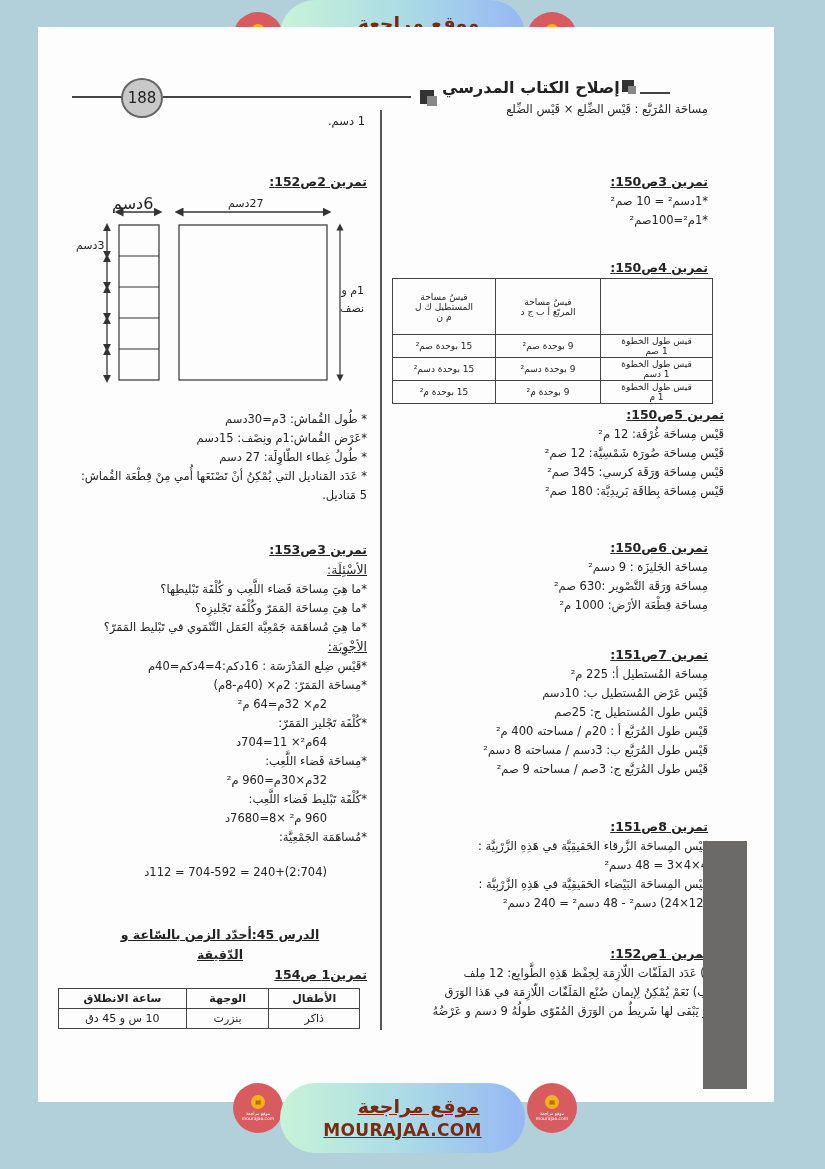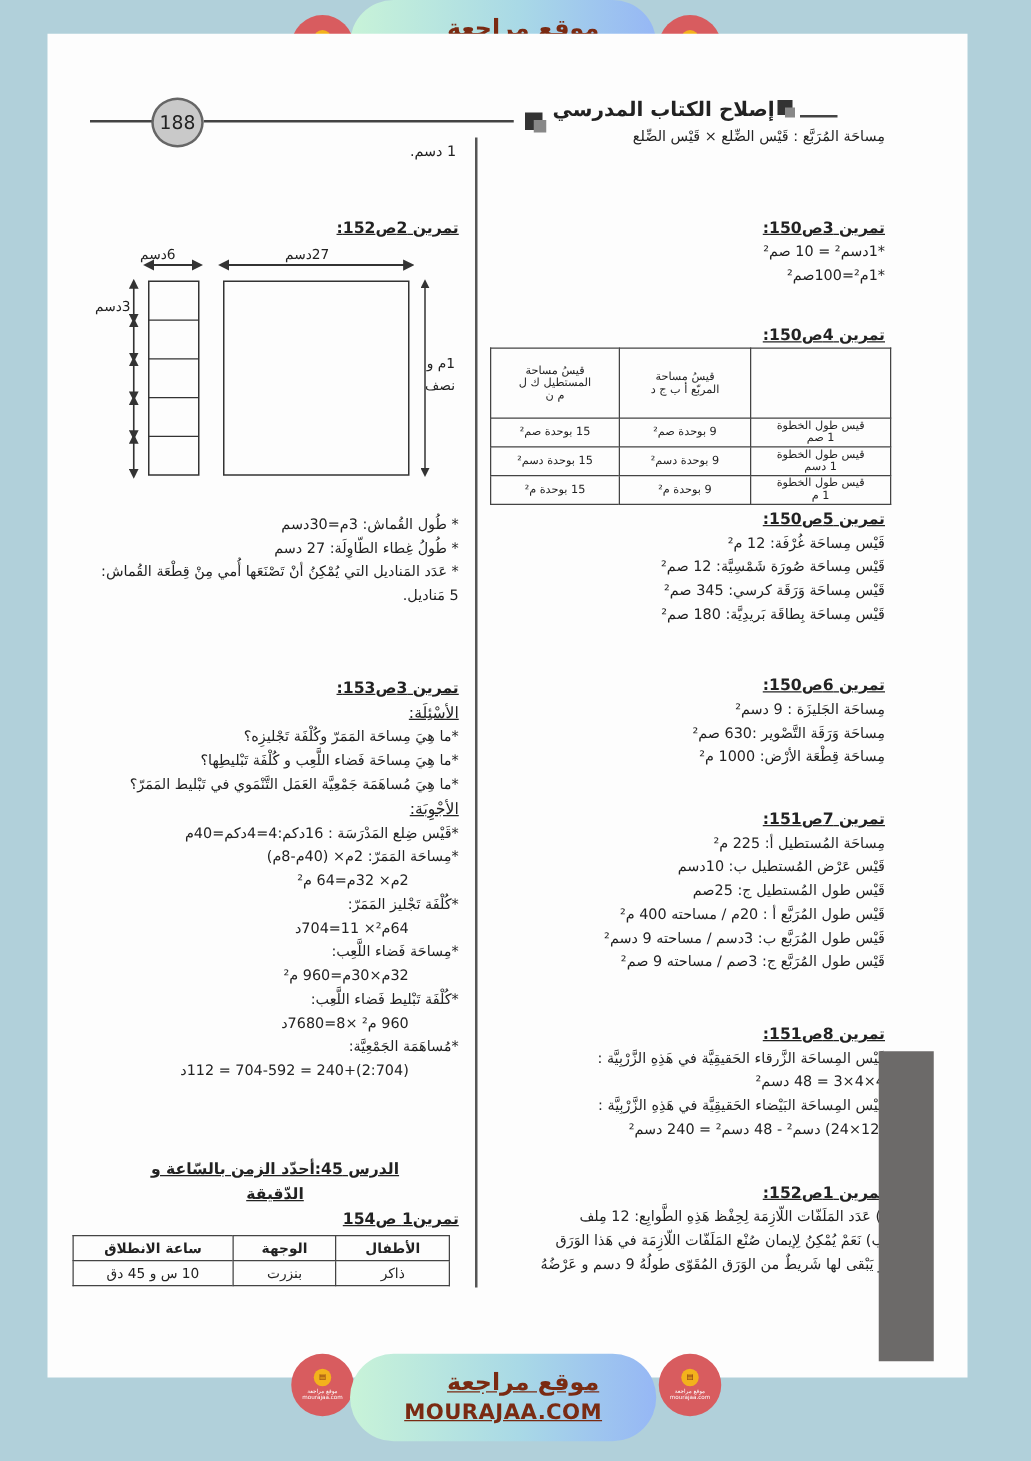--- a/index.html
+++ b/index.html
@@ -111,42 +111,42 @@
     <td>15 بوحدة دسم²</td>
   </tr>
   <tr>
     <td>قيس طول الخطوة 1 م</td>
     <td>9 بوحدة م²</td>
     <td>15 بوحدة م²</td>
   </tr>
 </tbody>
   </table>
 
-<div class="txt-block" style="right:117px;top:405px;width:300px;">
+<div class="txt-block" style="right:101px;top:405px;width:300px;">
   <div class="ttl">تمرين 5ص150:</div>
   <div>قَيْس مِساحَة غُرْفَة: 12 م²</div>
   <div>قَيْس مِساحَة صُورَة شَمْسِيَّة: 12 صم²</div>
   <div>قَيْس مِساحَة وَرَقَة كرسي: 345 صم²</div>
   <div>قَيْس مِساحَة بِطاقَة بَريدِيَّة: 180 صم²</div>
 </div>
 
 <div class="txt-block" style="right:117px;top:538px;width:300px;">
   <div class="ttl">تمرين 6ص150:</div>
   <div>مِساحَة الجَليزَة : 9 دسم²</div>
   <div>مِساحَة وَرَقَة التَّصْوير :630 صم²</div>
   <div>مِساحَة قِطْعَة الأرْض: 1000 م²</div>
 </div>
 
 <div class="txt-block" style="right:117px;top:645px;width:300px;">
   <div class="ttl">تمرين 7ص151:</div>
   <div>مِساحَة المُستطيل أ: 225 م²</div>
   <div>قَيْس عَرْض المُستطيل ب: 10دسم</div>
   <div>قَيْس طول المُستطيل ج: 25صم</div>
   <div>قَيْس طول المُرَبَّع أ : 20م / مساحته 400 م²</div>
-  <div>قَيْس طول المُرَبَّع ب: 3دسم / مساحته 9 دسم²</div>
+  <div>قَيْس طول المُرَبَّع ب: 3دسم / مساحته 8 دسم²</div>
   <div>قَيْس طول المُرَبَّع ج: 3صم / مساحته 9 صم²</div>
 </div>
 
 <div class="txt-block" style="right:117px;top:817px;width:300px;">
   <div class="ttl">تمرين 8ص151:</div>
   <div>قَيْس المِساحَة الزَّرقاء الحَقيقِيَّة في هَذِهِ الزَّرْبِيَّة :</div>
   <div>4×4×3 = 48 دسم²</div>
   <div>قَيْس المِساحَة البَيْضاء الحَقيقِيَّة في هَذِهِ الزَّرْبِيَّة :</div>
   <div>(12×24) دسم² - 48 دسم² = 240 دسم²</div>
 </div>
@@ -182,50 +182,51 @@
   <line x1="49" y1="123" x2="89" y2="123" stroke="#333"></line>
   <line x1="49" y1="154" x2="89" y2="154" stroke="#333"></line>
   <rect x="109" y="30" width="148" height="155" fill="none" stroke="#333" stroke-width="1.2"></rect>
   <line x1="37" y1="32" x2="37" y2="60" stroke="#333" stroke-width="1.3" marker-start="url(#ah)" marker-end="url(#ah)"></line>
   <line x1="37" y1="63" x2="37" y2="91" stroke="#333" stroke-width="1.3" marker-start="url(#ah)" marker-end="url(#ah)"></line>
   <line x1="37" y1="94" x2="37" y2="122" stroke="#333" stroke-width="1.3" marker-start="url(#ah)" marker-end="url(#ah)"></line>
   <line x1="37" y1="125" x2="37" y2="153" stroke="#333" stroke-width="1.3" marker-start="url(#ah)" marker-end="url(#ah)"></line>
   <line x1="37" y1="156" x2="37" y2="184" stroke="#333" stroke-width="1.3" marker-start="url(#ah)" marker-end="url(#ah)"></line>
   <line x1="270" y1="32" x2="270" y2="183" stroke="#333" stroke-width="1.2" marker-start="url(#ah)" marker-end="url(#ah)"></line>
 </svg>
-<div class="txt-block" style="left:112px;top:194px;font-size:11px;">6دسم</div>
+<div class="txt-block" style="left:112px;top:194px;font-size:16px;">6دسم</div>
 <div class="txt-block" style="left:228px;top:194px;font-size:11px;">27دسم</div>
 <div class="txt-block" style="left:76px;top:236px;font-size:11px;">3دسم</div>
 <div class="txt-block" style="left:338px;top:282px;width:26px;font-size:11px;line-height:18px;">1م و نصف</div>
 
 <div class="txt-block" style="right:458px;top:410px;width:320px;">
   <div>* طُول القُماش: 3م=30دسم</div>
+  <div>*عَرْض القُماش:1م ونِصْف: 15دسم</div>
   <div>* طُولُ غِطاء الطّاوِلَة: 27 دسم</div>
   <div>* عَدَد المَناديل التي يُمْكِنُ أنْ تَصْنَعَها أُمي مِنْ قِطْعَة القُماش:</div>
   <div>5 مَناديل.</div>
 </div>
 
 <div class="txt-block" style="right:458px;top:540px;width:320px;">
   <div class="ttl">تمرين 3ص153:</div>
   <div class="ttl" style="font-weight:normal;">الأسْئِلَة:</div>
+  <div>*ما هِيَ مِساحَة فَضاء اللَّعِب و كُلْفَة تَبْليطِها؟</div>
   <div>*ما هِيَ مِساحَة المَمَرّ وكُلْفَة تَجْليزِه؟</div>
-  <div>*ما هِيَ مِساحَة فَضاء اللَّعِب و كُلْفَة تَبْليطِها؟</div>
   <div>*ما هِيَ مُساهَمَة جَمْعِيَّة العَمَل التَّنْمَوي في تَبْليط المَمَرّ؟</div>
   <div class="ttl" style="font-weight:normal;">الأجْوِبَة:</div>
   <div>*قَيْس ضِلع المَدْرَسَة : 16دكم:4=4دكم=40م</div>
   <div>*مِساحَة المَمَرّ: 2م× (40م-8م)</div>
   <div style="padding-right:40px;">2م× 32م=64 م²</div>
   <div>*كُلْفَة تَجْليز المَمَرّ:</div>
   <div style="padding-right:40px;">64م²× 11=704د</div>
   <div>*مِساحَة فَضاء اللَّعِب:</div>
   <div style="padding-right:40px;">32م×30م=960 م²</div>
   <div>*كُلْفَة تَبْليط فَضاء اللَّعِب:</div>
   <div style="padding-right:40px;">960 م² ×8=7680د</div>
   <div>*مُساهَمَة الجَمْعِيَّة:</div>
-  <div style="padding-right:40px;">(2:704)+240 = 704-592 = 112د</div>
+  <div style="padding-right:40px;margin-top:16px;">(2:704)+240 = 704-592 = 112د</div>
 </div>
 
 <div class="txt-block" style="left:100px;top:925px;width:240px;text-align:center;">
   <div class="ttl">الدرس 45:أحدّد الزمن بالسّاعة و الدّقيقة</div>
 </div>
 
 <div class="txt-block" style="right:458px;top:965px;width:200px;">
   <div class="ttl">تمرين1 ص154</div>
 </div>
 <table class="grid" style="position:absolute;left:58px;top:988px;width:302px;font-size:11px;">

